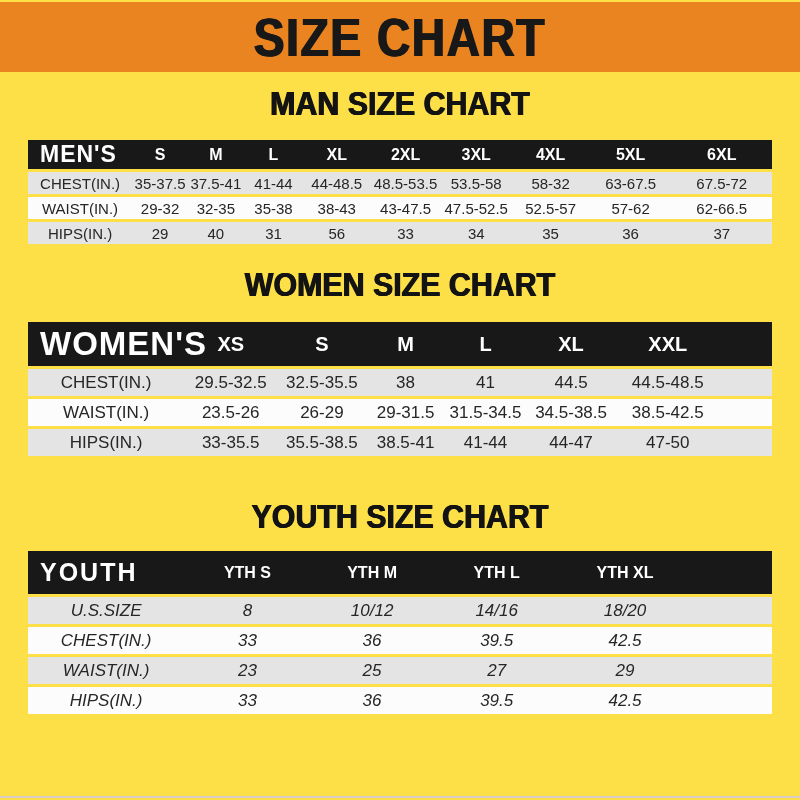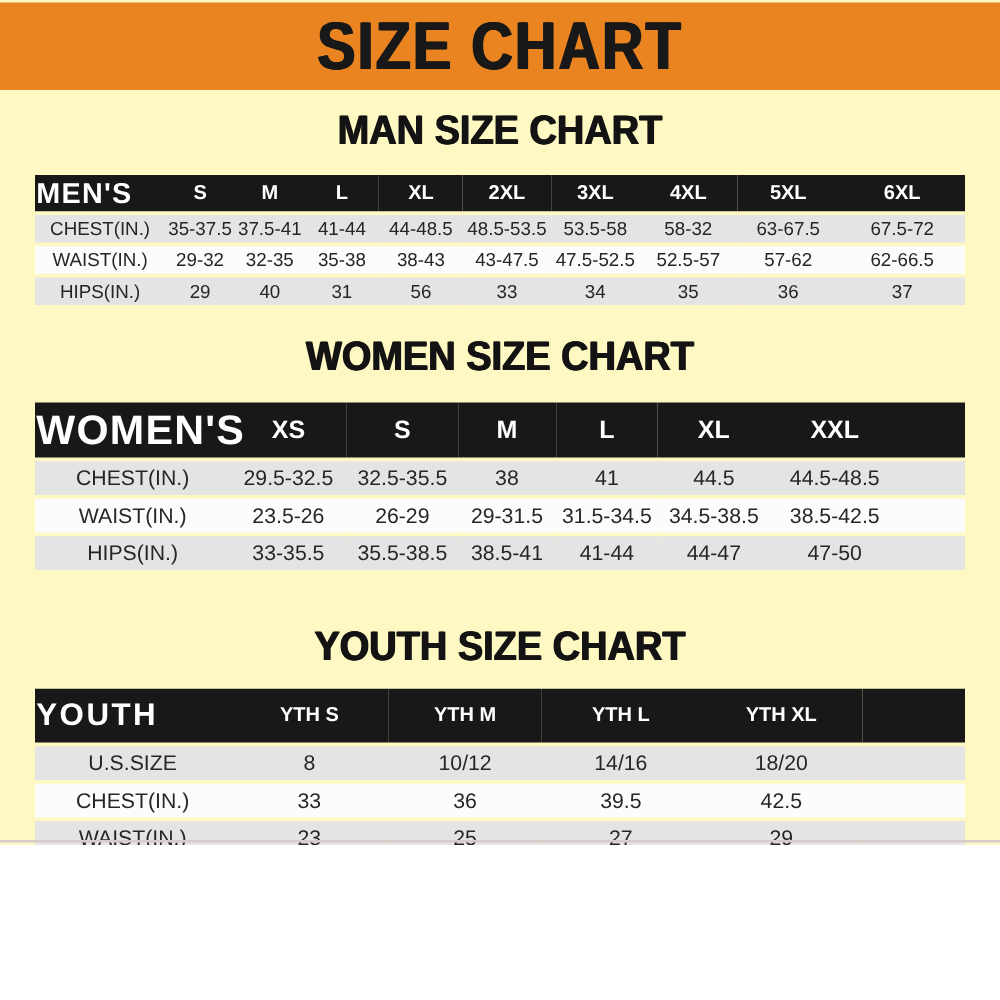--- a/index.html
+++ b/index.html
@@ -1,17 +1,17 @@
 <!DOCTYPE html>
 <html><head>
 <meta charset="utf-8">
 <style>
   html,body{margin:0;padding:0;background:#fff;}
   .page{
-    width:800px;height:676px;position:relative;overflow:hidden;background:#fef9c3;
+    width:800px;height:800px;position:relative;overflow:hidden;background:#fde047;
     font-family:"Liberation Sans",sans-serif;color:#2a2a2a;
   }
   
   .banner{
     height:70px;margin-top:2px;background:#EA8420;
     display:flex;align-items:center;justify-content:center;
   }
   .banner-title{
     font-size:54px;font-weight:900;color:#181818;letter-spacing:2px;
     transform:scaleX(0.85);white-space:nowrap;
@@ -29,42 +29,42 @@
   
   .size-table{
     width:744px;margin:0 auto;table-layout:fixed;
     border-collapse:separate;border-spacing:0 3px;
   }
   .size-table th{
     background:#181818;color:#fff;text-align:center;font-weight:600;
     white-space:nowrap;padding:0;
   }
   .size-table th.corner{
-    text-align:left;padding-left:1px;font-weight:800;letter-spacing:1px;
+    text-align:left;padding-left:12px;font-weight:800;letter-spacing:1px;
   }
   .size-table td{
     text-align:center;padding:0;color:#262626;white-space:nowrap;
   }
   .row-gray td{background:#E4E4E4;}
   .row-white td{background:#FCFCFC;}
   
   .men{margin-top:15px;}
   .men th{height:29px;font-size:16px;}
   .men th.corner{font-size:23px;}
   .men td{height:22px;font-size:15px;}
   
   .women{margin-top:14px;}
   .women th{height:44px;font-size:20px;}
   .women th.corner{font-size:33px;}
   .women td{height:27px;font-size:17px;}
   
   .youth{margin-top:12px;}
   .youth th{height:43px;font-size:16px;}
   .youth th.corner{font-size:25px;letter-spacing:2px;}
-  .youth td{height:27px;font-size:17px;}
+  .youth td{height:27px;font-size:17px;font-style:italic;}
   
   .footer{margin:20px 0 0 30px;}
   .footer p{
     margin:0;font-size:23px;line-height:32px;color:#9E2B26;font-weight:400;
   }
   .bottom-line{
     position:absolute;left:0;right:0;bottom:2px;height:2px;background:#D8CCCA;
   }
 </style>
 </head>

